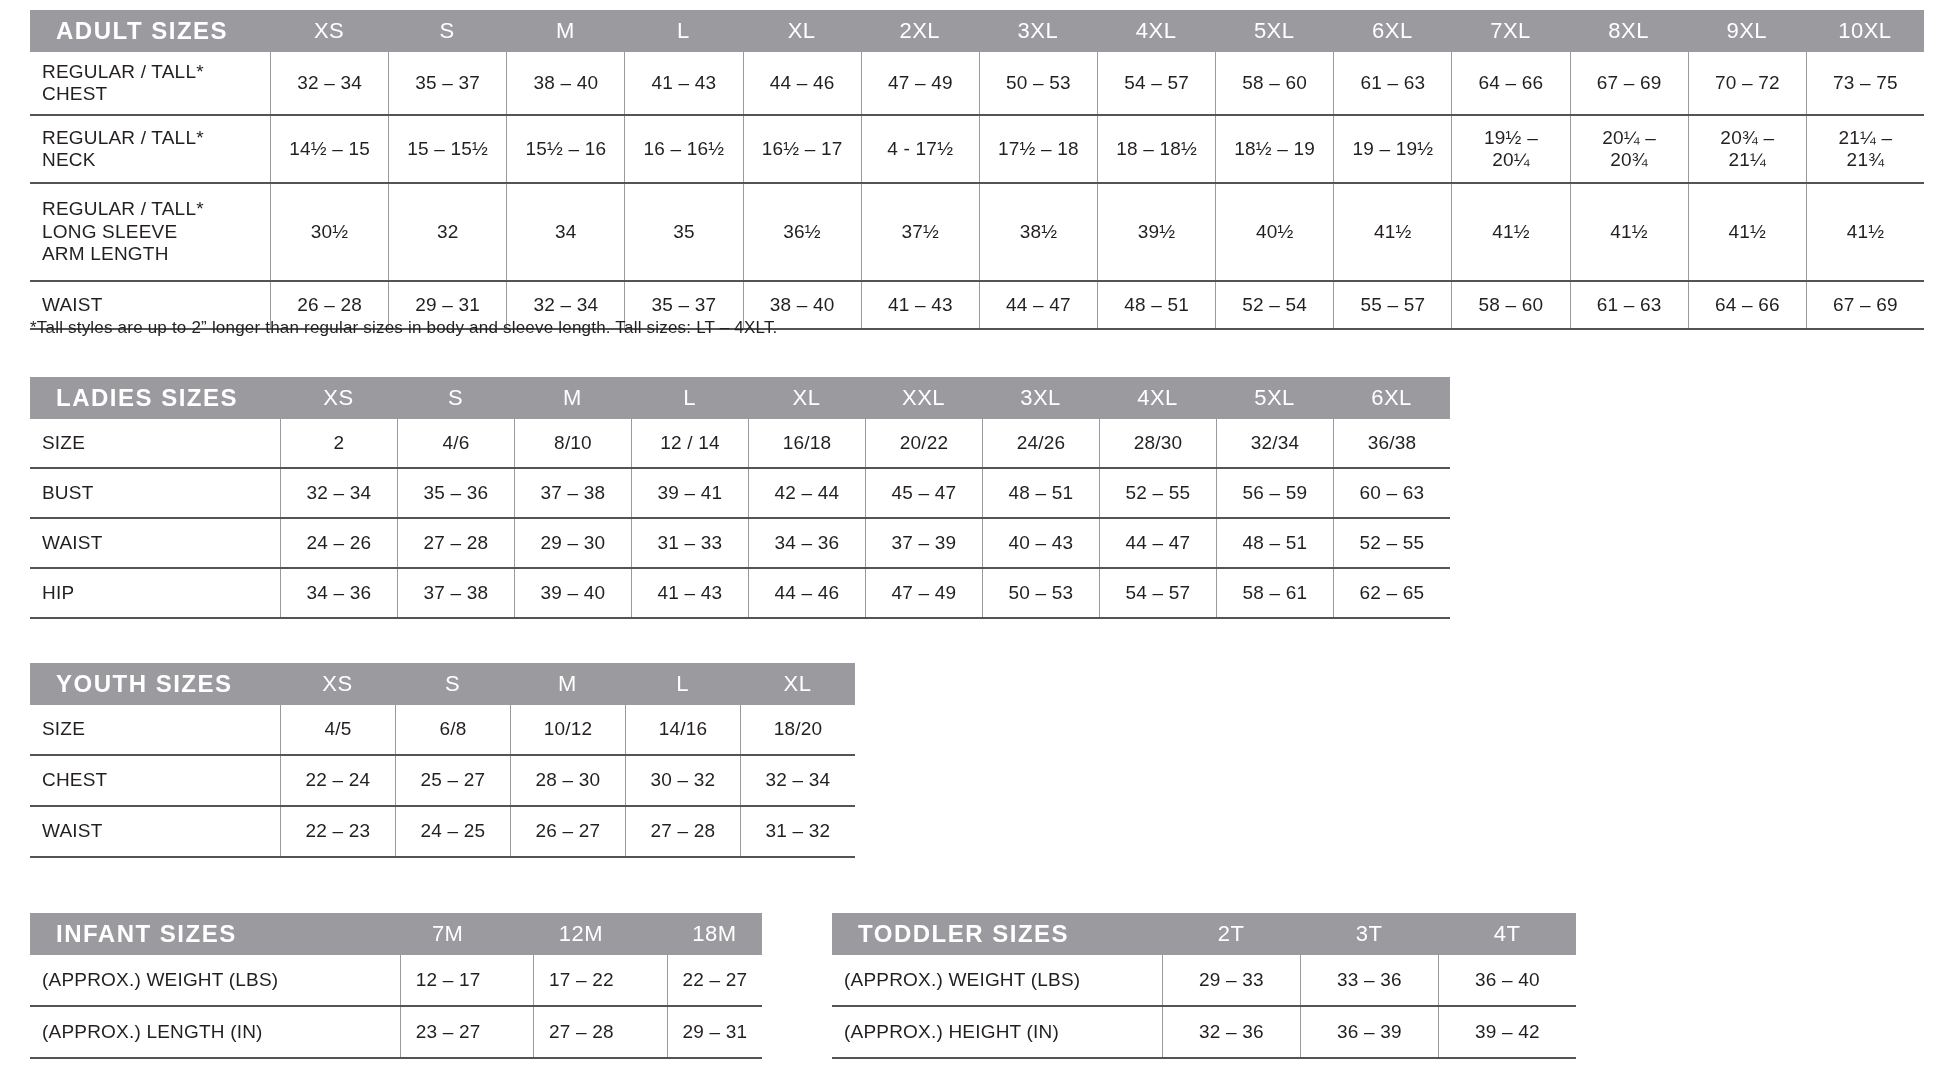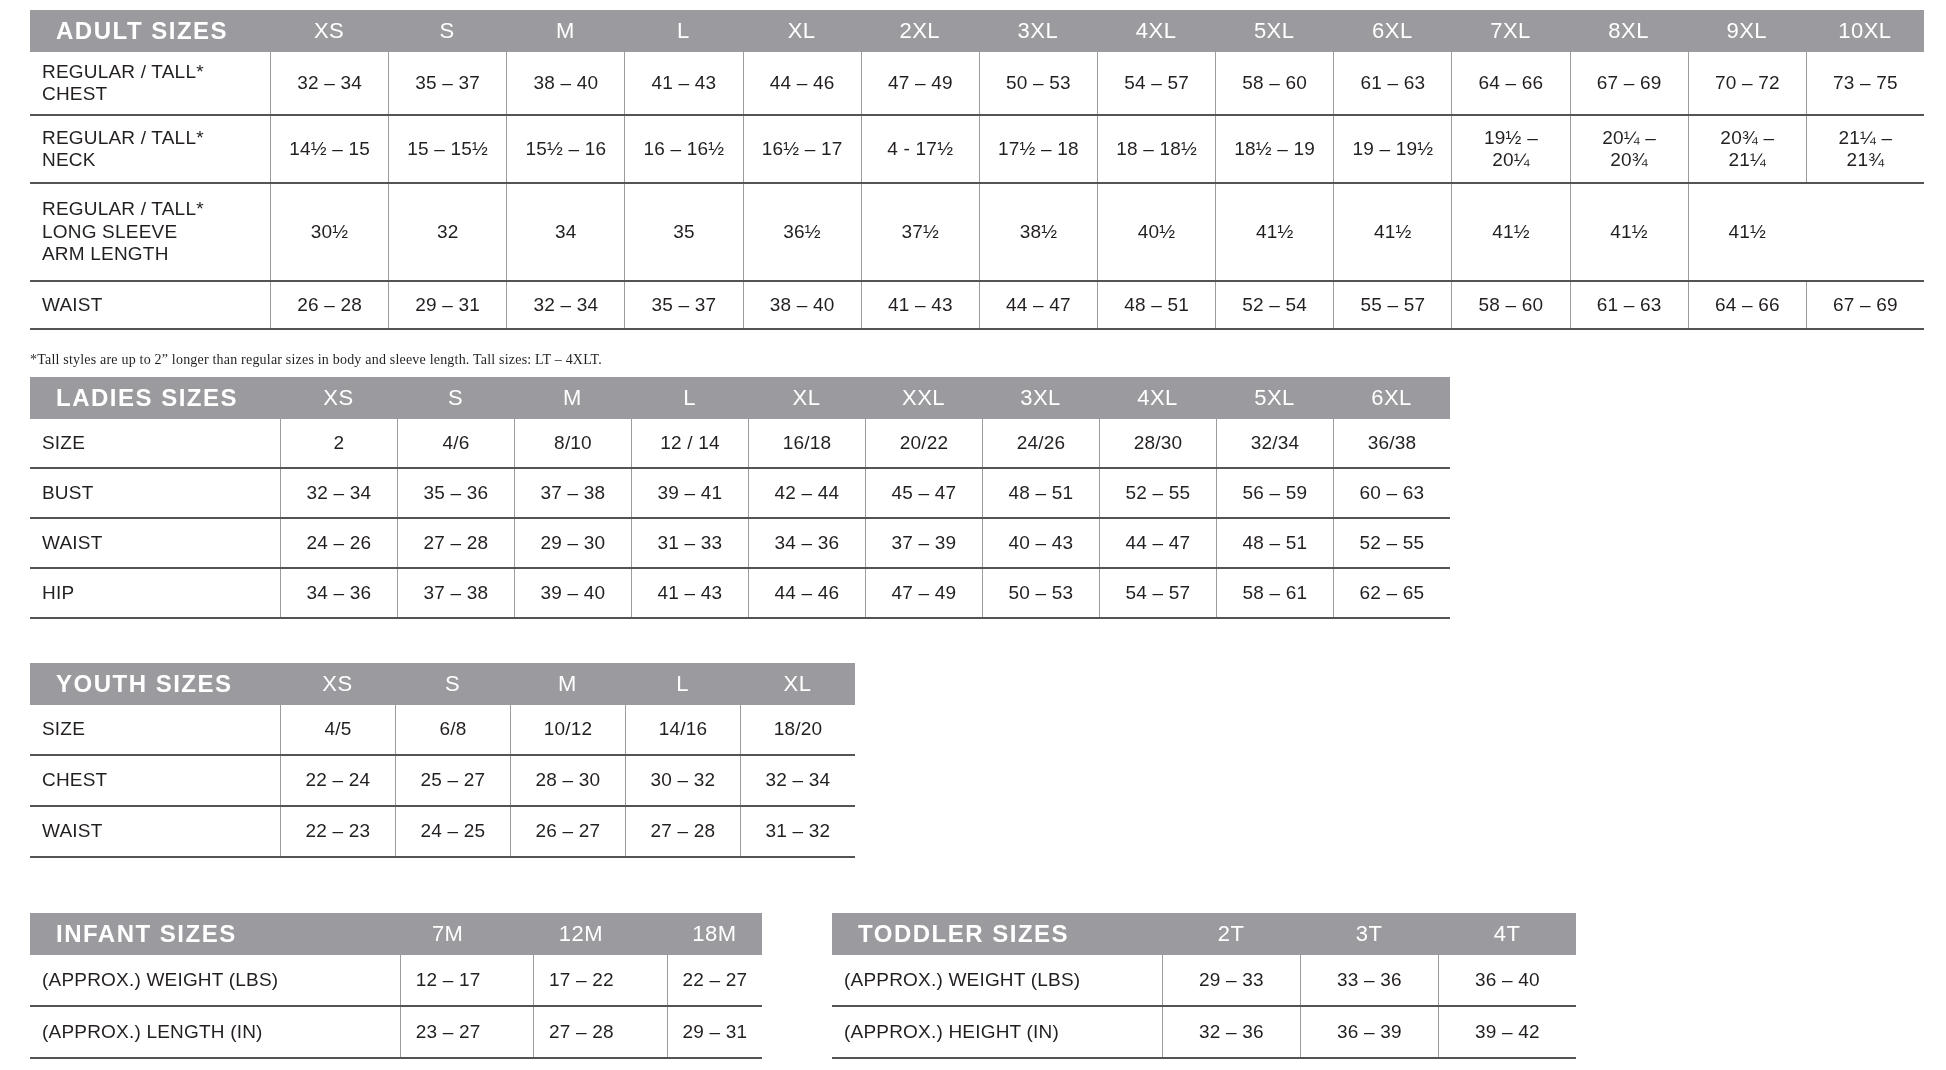--- a/index.html
+++ b/index.html
@@ -89,25 +89,24 @@
   [data-table="infant"] .trow  { grid-template-columns: 332px repeat(3, 1fr); gap: 38px; }
   [data-table="infant"] .tbody-row { height: 50px; }
 
   [data-table="toddler"] { left: 816px; top: 913px; width: 760px; }
   [data-table="toddler"] .trow { grid-template-columns: 330px repeat(3, 1fr); margin-left: 16px; }
   [data-table="toddler"] .tbody-row { height: 50px; }
 
   .footnote {
     position: absolute;
     left: 30px;
-    top: 352px;
-    font-size: 14px;
+    top: 318px;
+    font-size: 17px;
     color: var(--text-color, #231f20);
     letter-spacing: 0.2px;
-    font-family: Liberation Serif, serif;
   }
 </style>
 </head>
 <body>
 
 <div id="canvas">
   <div class="size-table" data-table="adult">
       <div class="trow thead">
         <div class="cell title">ADULT SIZES</div>
         <div class="cell colhead">XS</div>
@@ -169,20 +168,21 @@
         <div class="cell rowlabel">REGULAR / TALL*
 LONG SLEEVE
 ARM LENGTH</div>
         <div class="cell val">30½</div>
         <div class="cell val">32</div>
         <div class="cell val">34</div>
         <div class="cell val">35</div>
         <div class="cell val">36½</div>
         <div class="cell val">37½</div>
         <div class="cell val">38½</div>
+        <div class="cell val">39½</div>
         <div class="cell val">40½</div>
         <div class="cell val">41½</div>
         <div class="cell val">41½</div>
         <div class="cell val">41½</div>
         <div class="cell val">41½</div>
         <div class="cell val">41½</div>
       </div>
       <div class="trow tbody-row">
         <div class="cell rowlabel">WAIST</div>
         <div class="cell val">26 – 28</div>

